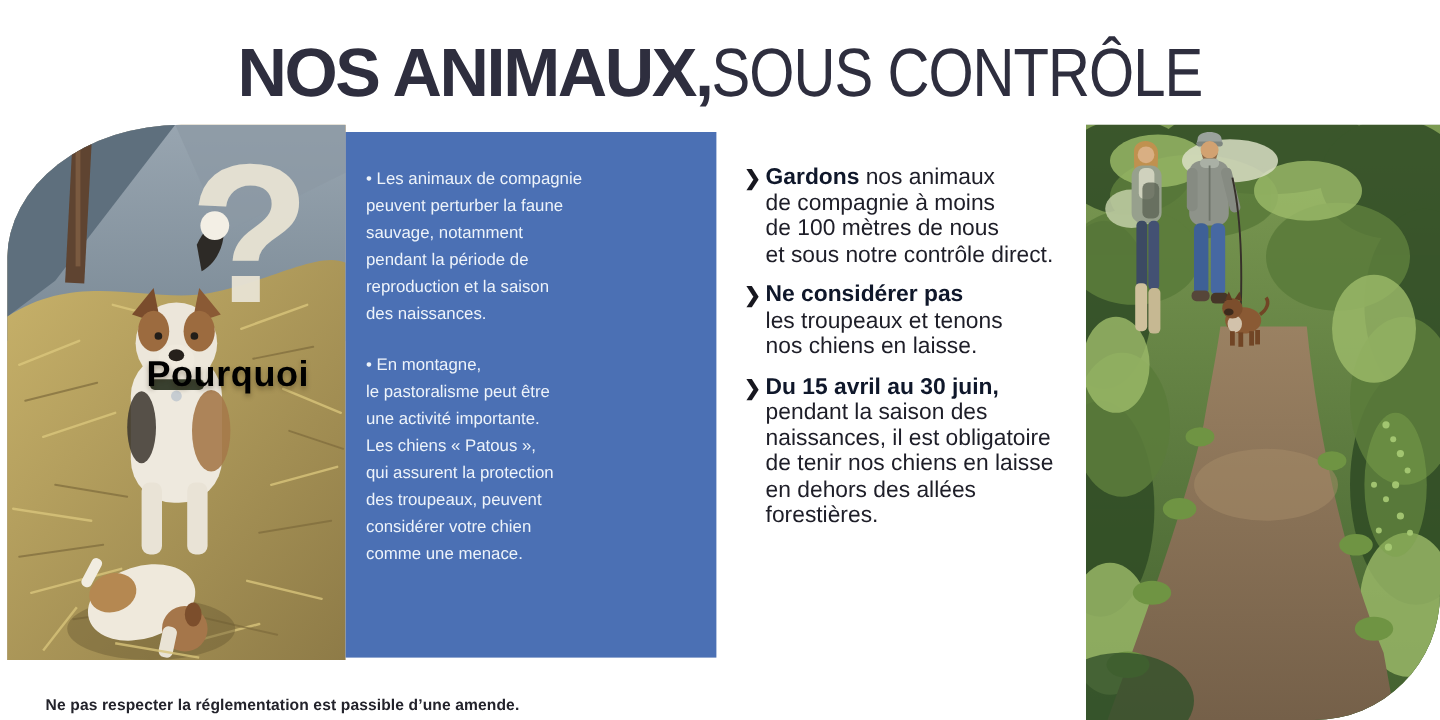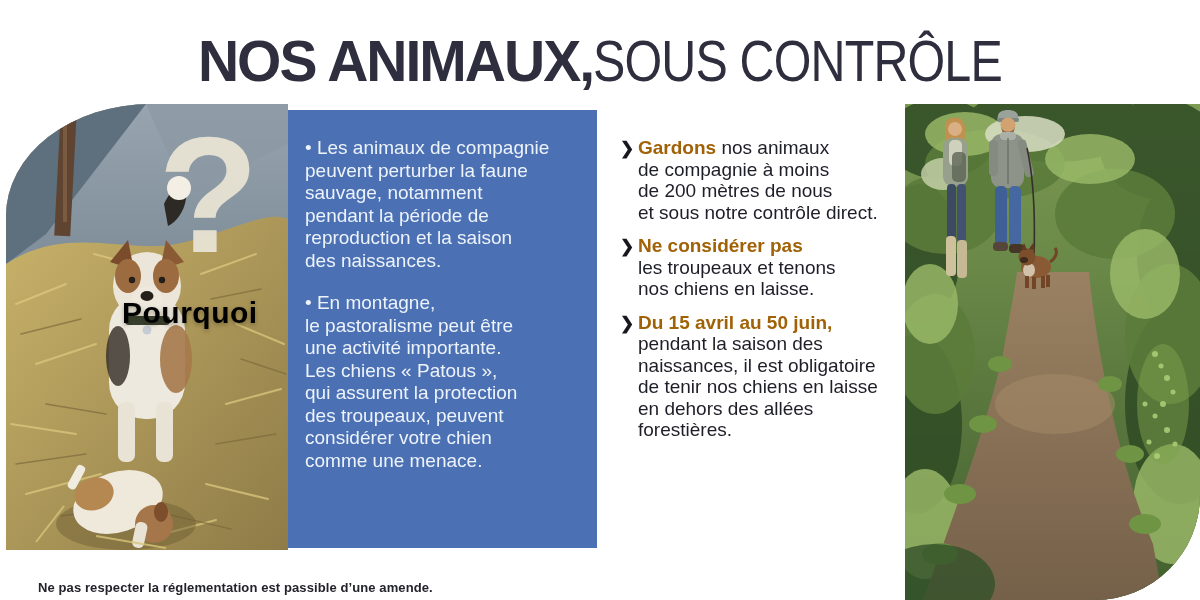--- a/index.html
+++ b/index.html
@@ -20,32 +20,32 @@
                 border-top-left-radius:145px 112px; overflow:hidden; background:#a8946a; }
   .photo-left svg { display:block; width:100%; height:100%; }
   .qmark { position:absolute; left:152px; top:6px; font-size:165px; line-height:170px;
            font-weight:700; color:#e8e3d3; opacity:0.95; }
   .pourquoi { position:absolute; left:116px; top:192px; font-size:30px; font-weight:800;
               color:#000000; letter-spacing:0.5px; text-shadow:0 2px 4px rgba(40,30,10,0.35); }
 
   
   .why-panel { position:absolute; left:288px; top:110px; width:309px; height:438px;
                background:#4b70b4; color:#edf3fa; padding:27px 14px 0 17px;
-               font-size:19px; line-height:22.5px; }
+               font-size:14px; line-height:22.5px; }
   .why-bullet { white-space:pre-line; }
   .why-bullet + .why-bullet { margin-top:20px; }
 
   
   .rules { position:absolute; left:620px; top:137px; width:278px;
            color:#1e1e28; font-size:19px; line-height:21.5px; }
   .rule-item { display:flex; margin-bottom:12px; }
   .chev { flex:0 0 18px; font-weight:700; color:#17171f; font-size:17px;
           padding-top:1px; }
   .rule-text { white-space:pre-line; }
-  .rule-text b { font-weight:700; color:#a16207; }
+  .rule-text b { font-weight:700; color:#0f172a; }
 
   
   .photo-right { position:absolute; left:905px; top:104px; width:295px; height:496px;
                  border-bottom-right-radius:105px; overflow:hidden; background:#55703a; }
   .photo-right svg { display:block; width:100%; height:100%; }
 
   
   .footer { position:absolute; left:38px; top:564px; font-size:13px; font-weight:600;
             color:#23232b; letter-spacing:0.1px;margin-top:16px; }
 </style>
@@ -147,32 +147,32 @@
 des troupeaux, peuvent
 considérer votre chien
 comme une menace.</p>
   </section>
 
   <section class="rules">
     <div class="rule-item">
       <span class="chev">❯</span>
       <span class="rule-text"><b>Gardons</b><span> nos animaux
 de compagnie à moins
-de 200 mètres de nous
+de 100 mètres de nous
 et sous notre contrôle direct.</span></span>
     </div>
     <div class="rule-item">
       <span class="chev">❯</span>
       <span class="rule-text"><b>Ne considérer pas</b><span>
 les troupeaux et tenons
 nos chiens en laisse.</span></span>
     </div>
     <div class="rule-item">
       <span class="chev">❯</span>
-      <span class="rule-text"><b>Du 15 avril au 50 juin,</b><span>
+      <span class="rule-text"><b>Du 15 avril au 30 juin,</b><span>
 pendant la saison des
 naissances, il est obligatoire
 de tenir nos chiens en laisse
 en dehors des allées
 forestières.</span></span>
     </div>
   </section>
 
   <figure class="photo-right">
     <svg viewBox="0 0 295 496" preserveAspectRatio="none">

